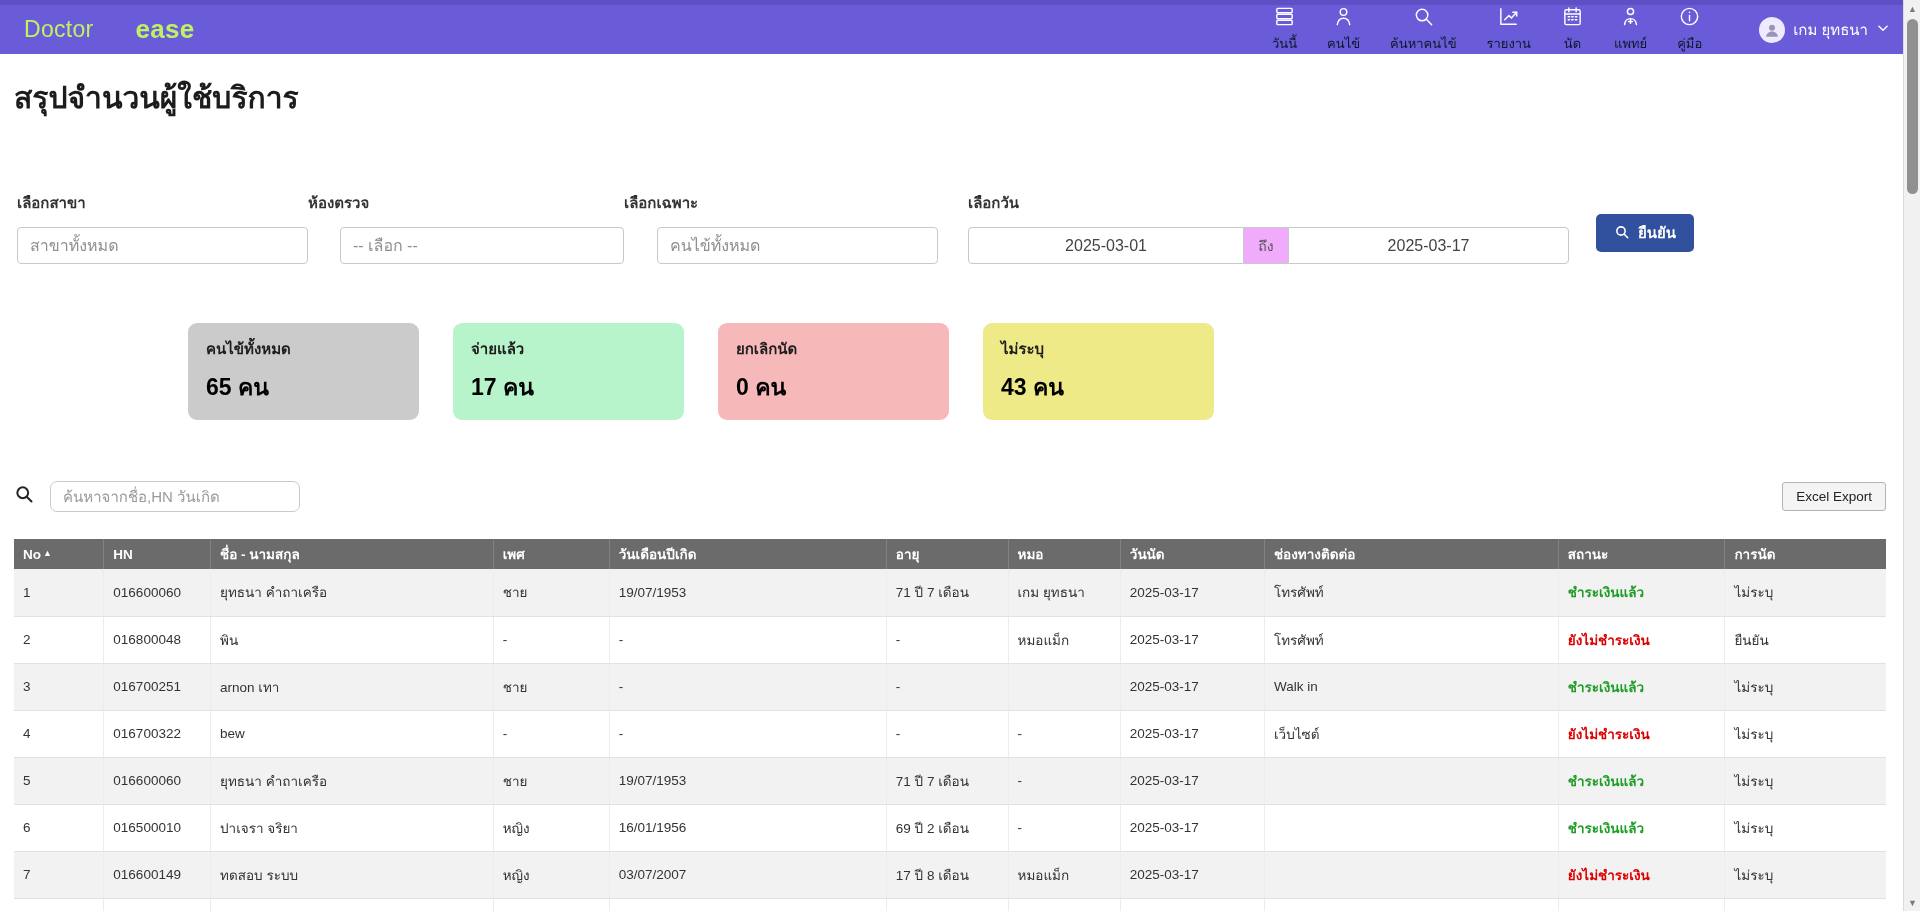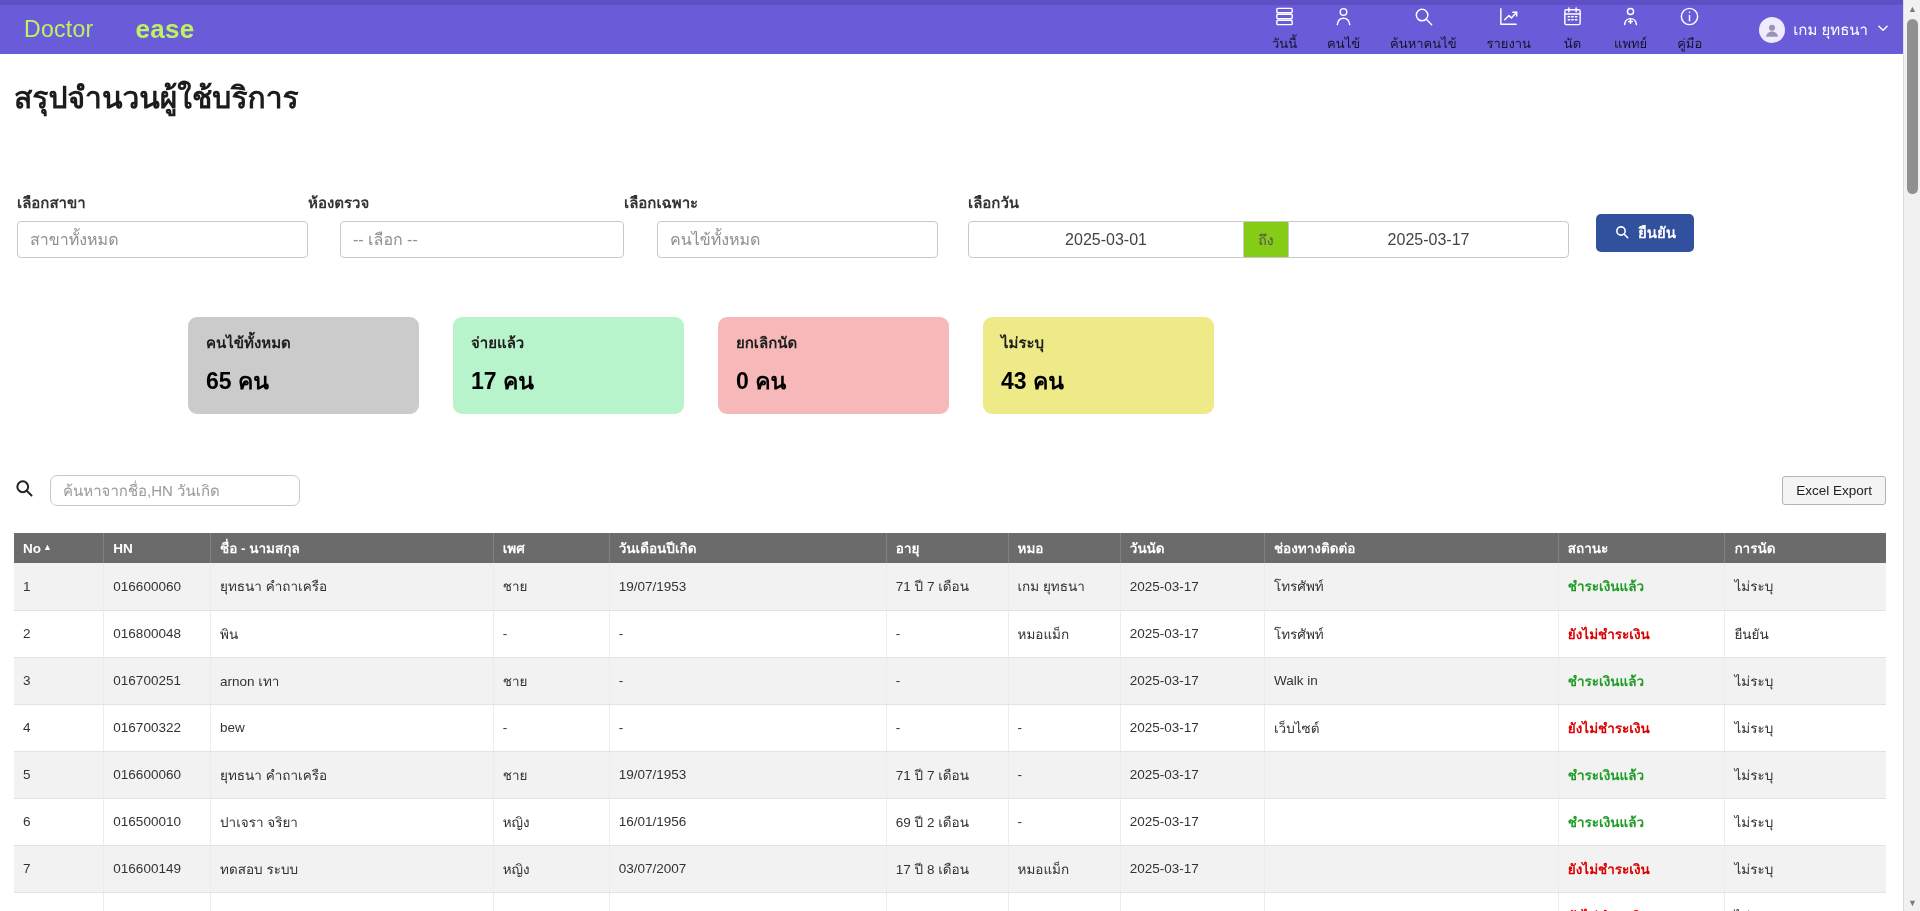--- a/index.html
+++ b/index.html
@@ -26,31 +26,31 @@
   .user-chip .chev svg { width:14px; height:14px; stroke:#fff; fill:none; stroke-width:2.4;
     stroke-linecap:round; stroke-linejoin:round; }
 
   
   .content { padding:0 17px 0 14px; width:1903px; }
   .page-title { margin:20px 0 0 0; font-size:30px; font-weight:700; color:#1c1c1c; }
 
   
   .filters { display:flex; align-items:flex-start; margin-top:70px; padding-left:3px; }
   .field { display:flex; flex-direction:column; }
-  .field-label { font-size:15px; font-weight:700; color:#333; margin-bottom:6px; }
+  .field-label { font-size:15px; font-weight:700; color:#333; margin-bottom:12px; }
   .tb { height:37px; border:1px solid #c9c9c9; border-radius:4px; background:#fff;
     font-size:16px; padding:0 12px; color:#333; outline:none;
     font-family:"Liberation Sans","DejaVu Sans",sans-serif; }
   .tb::placeholder { color:#8f8f8f; opacity:1; }
   .w1 { width:291px; } .w2 { width:284px; margin-left:32px; } .w3 { width:281px; margin-left:33px; }
   .date-group { margin-left:30px; }
   .date-row { display:flex; }
   .date-input { width:276px; text-align:center; border-radius:4px 0 0 4px; color:#444; }
   .to-box { width:44px; height:37px; border:1px solid #c9c9c9; border-left:none; border-right:none;
-    display:flex; align-items:center; justify-content:center; font-size:14px; color:#555; background:#84cc16; }
+    display:flex; align-items:center; justify-content:center; font-size:14px; color:#555; background:#f0abfc; }
   .date-input2 { width:281px; border-radius:0 4px 4px 0; }
   .confirm-btn { margin-left:27px; margin-top:23px; height:38px; padding:0 18px;
     background:#31519f; color:#fff; border:none; border-radius:5px; font-size:15px; font-weight:700;
     display:flex; align-items:center; gap:8px; cursor:pointer;
     font-family:"Liberation Sans","DejaVu Sans",sans-serif; }
   .confirm-btn svg { width:16px; height:16px; stroke:#fff; fill:none; stroke-width:2.4; stroke-linecap:round; }
 
   
   .stats { display:flex; gap:34px; margin-top:59px; padding-left:174px; }
   .card { width:231px; height:97px; border-radius:9px; padding:14px 18px; }

